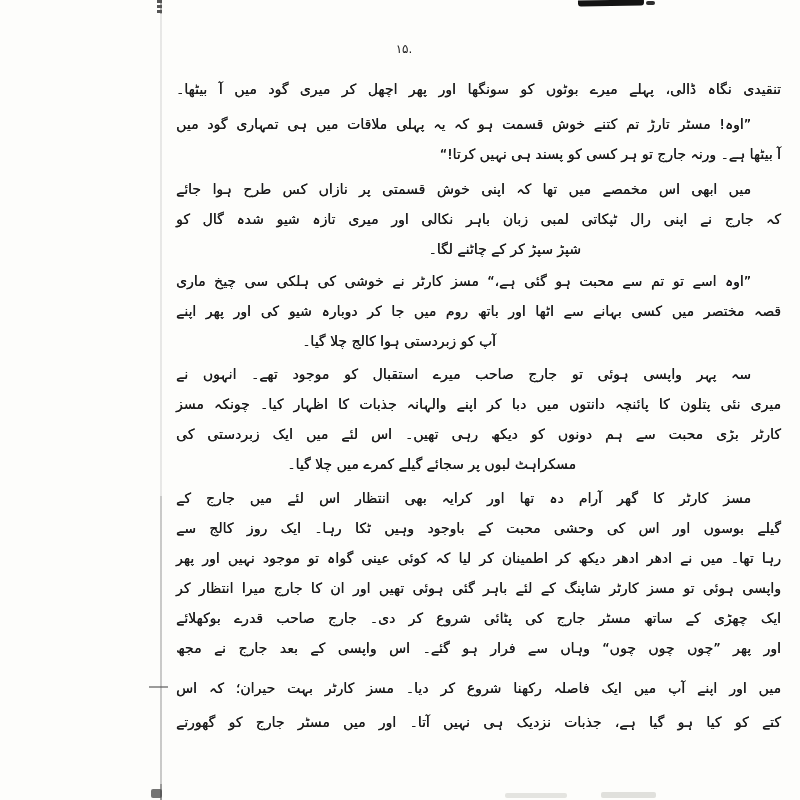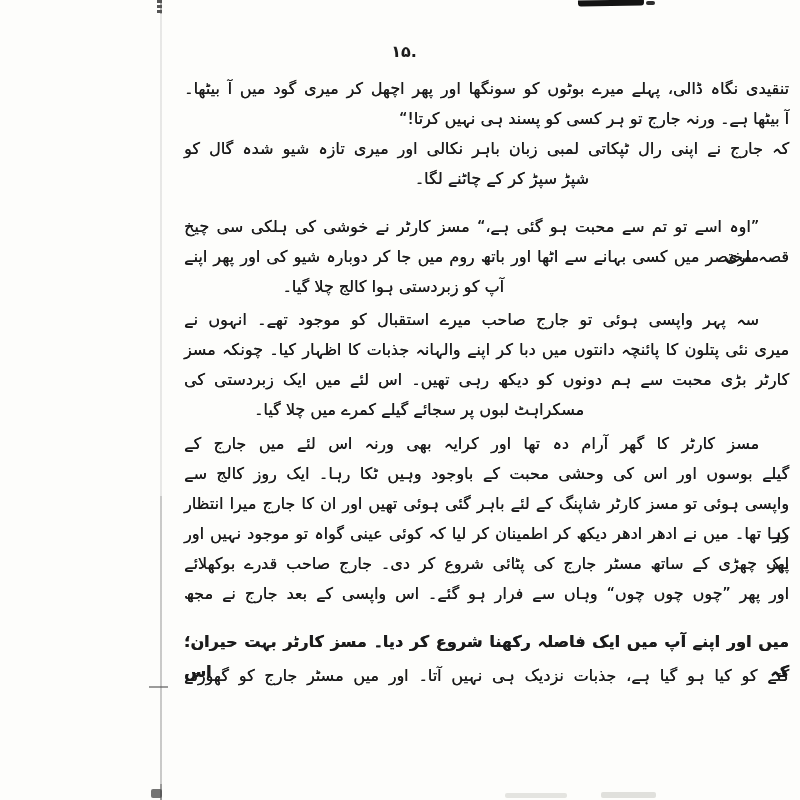--- a/index.html
+++ b/index.html
@@ -22,66 +22,68 @@
   .fold-tick{position:absolute;left:149px;top:686px;width:19px;height:2px;background:rgba(90,90,90,.6);}
   .fold-bottom{position:absolute;left:151px;top:789px;width:11px;height:9px;background:rgba(70,70,70,.75);border-radius:2px;}
   
   .smudge-top{position:absolute;left:578px;top:0;width:66px;height:6px;background:#141414;border-radius:0 0 3px 3px;transform:rotate(-1deg);}
   .smudge-top-b{position:absolute;left:646px;top:1px;width:9px;height:4px;background:#2e2e2e;border-radius:2px;}
   
   .smudge-bottom-a{position:absolute;left:505px;top:793px;width:62px;height:5px;background:#e4e4e0;border-radius:2px;}
   .smudge-bottom-b{position:absolute;left:601px;top:792px;width:55px;height:6px;background:#e0e0dc;border-radius:2px;}
   
   .page-number{position:absolute;left:378px;top:42px;width:52px;text-align:center;
-    direction:ltr;font-size:16px;font-weight:bold;letter-spacing:1px;}
+    direction:ltr;font-size:12px;font-weight:normal;letter-spacing:1px;}
   
-  .text-block{position:absolute;left:184px;top:74px;width:605px;direction:rtl;
-    font-size:16px;line-height:30px;text-shadow:.25px 0 0 currentColor;}
+  .text-block{position:absolute;left:176px;top:74px;width:605px;direction:rtl;
+    font-size:14px;line-height:30px;text-shadow:.25px 0 0 currentColor;}
   .line{height:30px;white-space:nowrap;overflow:visible;}
   .just{white-space:normal;text-align:justify;text-align-last:justify;text-justify:inter-word;}
   .end{text-align-last:right;}
   .start{padding-right:30px;}
   .pad200{padding-right:200px;}
   .pad285{padding-right:285px;}
   .pad205{padding-right:205px;}
-  .mt2{margin-top:18px;font-weight:bold;}.mt3{margin-top:3px;}.mt4{margin-top:4px;}
-  .mt5{margin-top:5px;}.mt6{margin-top:18px;}
+  .mt2{margin-top:10px;}.mt3{margin-top:3px;}.mt4{margin-top:4px;}
+  .mt5{margin-top:5px;}.mt6{margin-top:2px;}
 </style>
 </head>
 <body>
 
 <div class="scan">
 
   <div class="fold-line"></div>
   <div class="fold-top-dash"></div>
   <div class="fold-tick"></div>
   <div class="fold-bottom"></div>
 
   <div class="smudge-top"></div>
   <div class="smudge-top-b"></div>
   <div class="smudge-bottom-a"></div>
   <div class="smudge-bottom-b"></div>
 
   <div class="page-number">۱۵.</div>
 
   <div class="text-block">
     <div class="line just">تنقیدی نگاہ ڈالی، پہلے میرے بوٹوں کو سونگھا اور پھر اچھل کر میری گود میں آ بیٹھا۔</div>
+    <div class="line just start mt5">”اوہ! مسٹر تارڑ تم کتنے خوش قسمت ہو کہ یہ پہلی ملاقات میں ہی تمہاری گود میں</div>
     <div class="line end">آ بیٹھا ہے۔ ورنہ جارج تو ہر کسی کو پسند ہی نہیں کرتا!“</div>
+    <div class="line just start mt5">میں ابھی اس مخمصے میں تھا کہ اپنی خوش قسمتی پر نازاں کس طرح ہوا جائے</div>
     <div class="line just">کہ جارج نے اپنی رال ٹپکاتی لمبی زبان باہر نکالی اور میری تازہ شیو شدہ گال کو</div>
     <div class="line end pad200">شپڑ سپڑ کر کے چاٹنے لگا۔</div>
     <div class="line just start mt6">”اوہ اسے تو تم سے محبت ہو گئی ہے،“ مسز کارٹر نے خوشی کی ہلکی سی چیخ ماری</div>
     <div class="line just">قصہ مختصر میں کسی بہانے سے اٹھا اور باتھ روم میں جا کر دوبارہ شیو کی اور پھر اپنے</div>
     <div class="line end pad285">آپ کو زبردستی ہوا کالج چلا گیا۔</div>
     <div class="line just start mt3">سہ پہر واپسی ہوئی تو جارج صاحب میرے استقبال کو موجود تھے۔ انہوں نے</div>
     <div class="line just">میری نئی پتلون کا پائنچہ دانتوں میں دبا کر اپنے والہانہ جذبات کا اظہار کیا۔ چونکہ مسز</div>
     <div class="line just">کارٹر بڑی محبت سے ہم دونوں کو دیکھ رہی تھیں۔ اس لئے میں ایک زبردستی کی</div>
     <div class="line end pad205">مسکراہٹ لبوں پر سجائے گیلے کمرے میں چلا گیا۔</div>
-    <div class="line just start mt4">مسز کارٹر کا گھر آرام دہ تھا اور کرایہ بھی ورنہ اس لئے میں جارج کے</div>
+    <div class="line just start mt4">مسز کارٹر کا گھر آرام دہ تھا اور کرایہ بھی انتظار اس لئے میں جارج کے</div>
     <div class="line just">گیلے بوسوں اور اس کی وحشی محبت کے باوجود وہیں ٹکا رہا۔ ایک روز کالج سے</div>
+    <div class="line just">رہا تھا۔ میں نے ادھر ادھر دیکھ کر اطمینان کر لیا کہ کوئی عینی گواہ تو موجود نہیں اور پھر</div>
     <div class="line just">واپسی ہوئی تو مسز کارٹر شاپنگ کے لئے باہر گئی ہوئی تھیں اور ان کا جارج میرا انتظار کر</div>
-    <div class="line just">رہا تھا۔ میں نے ادھر ادھر دیکھ کر اطمینان کر لیا کہ کوئی عینی گواہ تو موجود نہیں اور پھر</div>
     <div class="line just">ایک چھڑی کے ساتھ مسٹر جارج کی پٹائی شروع کر دی۔ جارج صاحب قدرے بوکھلائے</div>
     <div class="line just">اور پھر ”چوں چوں چوں“ وہاں سے فرار ہو گئے۔ اس واپسی کے بعد جارج نے مجھ</div>
     <div class="line just mt2">میں اور اپنے آپ میں ایک فاصلہ رکھنا شروع کر دیا۔ مسز کارٹر بہت حیران؛ کہ اس</div>
     <div class="line just mt4">کتے کو کیا ہو گیا ہے، جذبات نزدیک ہی نہیں آتا۔ اور میں مسٹر جارج کو گھورتے</div>
   </div>
 
 </div>
 
 </body></html>

